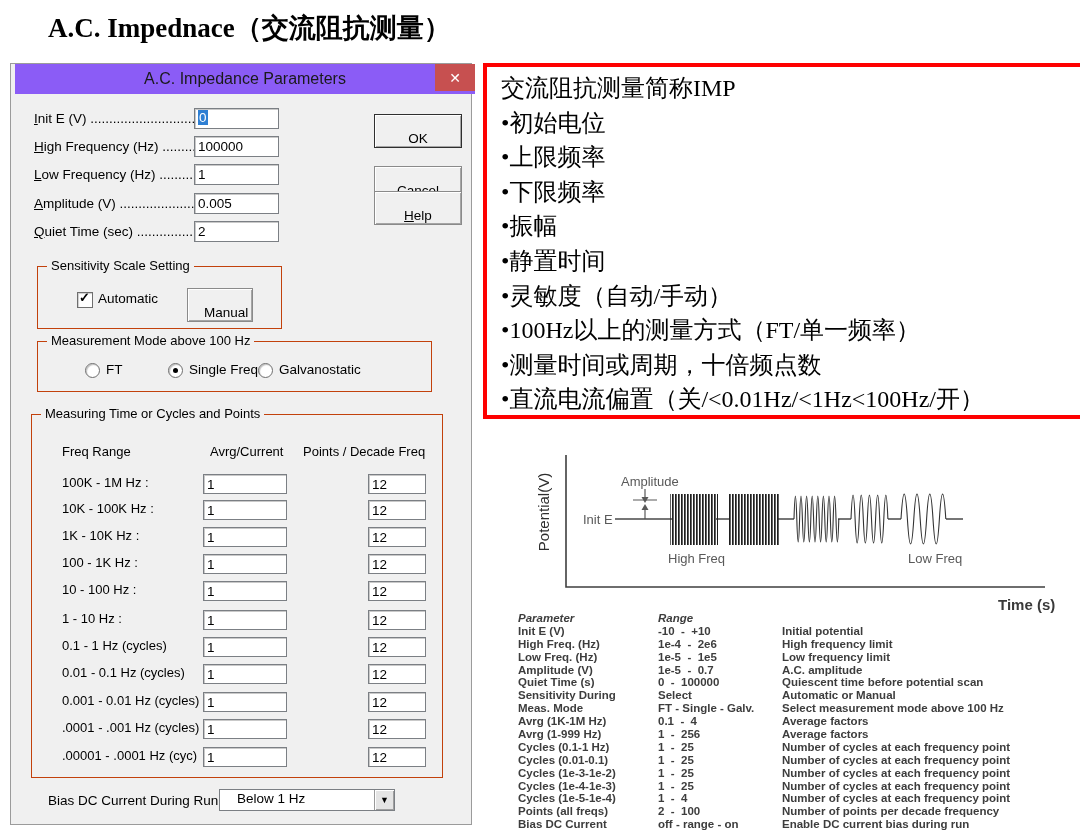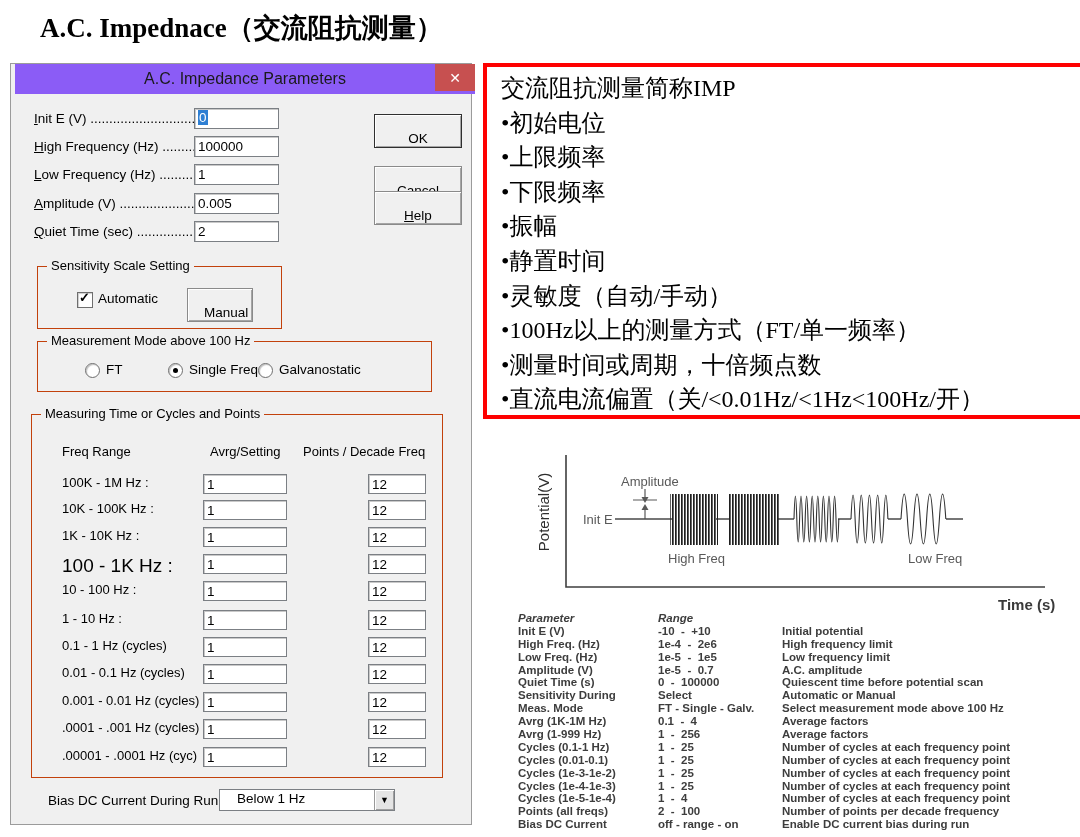--- a/index.html
+++ b/index.html
@@ -1,18 +1,18 @@
 <!DOCTYPE html>
 <html><head>
 <meta charset="utf-8">
 <style>
   html,body{margin:0;padding:0;background:#fff;}
   .page{position:relative;width:1080px;height:837px;background:#fff;overflow:hidden;
         font-family:"Liberation Sans",sans-serif;}
-  .page-title{position:absolute;left:40px;top:10px;margin:0;
+  .page-title{position:absolute;left:48px;top:10px;margin:0;
         font:bold 27px "Liberation Serif",serif;color:#000;}
 
   
   .dialog{position:absolute;left:10px;top:63px;width:462px;height:762px;
           background:#f0f0f0;border:1px solid #9b9b9b;box-sizing:border-box;}
   .titlebar{position:absolute;left:4px;top:0;width:100%;height:30px;background:#8b5cf6;}
   .dtitle{display:block;text-align:center;font-size:16px;line-height:30px;color:#1a1a1a;}
   .closebtn{position:absolute;right:0;top:0;width:40px;height:27px;background:#c75050;
             border:none;color:#fff;font-size:14px;line-height:27px;text-align:center;cursor:default;}
   .flabel{position:absolute;font-size:13.5px;color:#000;white-space:nowrap;}
@@ -107,36 +107,36 @@
       <span class="glabel" style="left:68px;top:20px;">FT</span>
       <span class="radio on" style="left:130px;top:21px;"></span>
       <span class="glabel" style="left:151px;top:20px;">Single Freq.</span>
       <span class="radio" style="left:220px;top:21px;"></span>
       <span class="glabel" style="left:241px;top:20px;">Galvanostatic</span>
     </div>
 
     <div class="group" style="left:20px;top:350px;width:412px;height:364px;">
       <span class="gtitle">Measuring Time or Cycles and Points</span>
       <span class="mhead" style="left:30px;top:29px;">Freq Range</span>
-      <span class="mhead" style="left:178px;top:29px;">Avrg/Setting</span>
+      <span class="mhead" style="left:178px;top:29px;">Avrg/Current</span>
       <span class="mhead" style="left:271px;top:29px;">Points / Decade Freq</span>
 
       <span class="glabel" style="left:30px;top:60px;font-size:13px;">100K - 1M Hz :</span>
       <input class="tb" style="left: 171px; top: 59px; width: 84px; height: 20px;" value="1">
       <input class="tb" style="left: 336px; top: 59px; width: 58px; height: 20px;" value="12">
 
       <span class="glabel" style="left:30px;top:86px;font-size:13px;">10K - 100K Hz :</span>
       <input class="tb" style="left: 171px; top: 85px; width: 84px; height: 20px;" value="1">
       <input class="tb" style="left: 336px; top: 85px; width: 58px; height: 20px;" value="12">
 
       <span class="glabel" style="left:30px;top:113px;font-size:13px;">1K - 10K Hz :</span>
       <input class="tb" style="left: 171px; top: 112px; width: 84px; height: 20px;" value="1">
       <input class="tb" style="left: 336px; top: 112px; width: 58px; height: 20px;" value="12">
 
-      <span class="glabel" style="left:30px;top:140px;font-size:19px;">100 - 1K Hz :</span>
+      <span class="glabel" style="left:30px;top:140px;font-size:13px;">100 - 1K Hz :</span>
       <input class="tb" style="left: 171px; top: 139px; width: 84px; height: 20px;" value="1">
       <input class="tb" style="left: 336px; top: 139px; width: 58px; height: 20px;" value="12">
 
       <span class="glabel" style="left:30px;top:167px;font-size:13px;">10 - 100 Hz :</span>
       <input class="tb" style="left: 171px; top: 166px; width: 84px; height: 20px;" value="1">
       <input class="tb" style="left: 336px; top: 166px; width: 58px; height: 20px;" value="12">
 
       <span class="glabel" style="left:30px;top:196px;font-size:13px;">1 - 10 Hz :</span>
       <input class="tb" style="left: 171px; top: 195px; width: 84px; height: 20px;" value="1">
       <input class="tb" style="left: 336px; top: 195px; width: 58px; height: 20px;" value="12">

